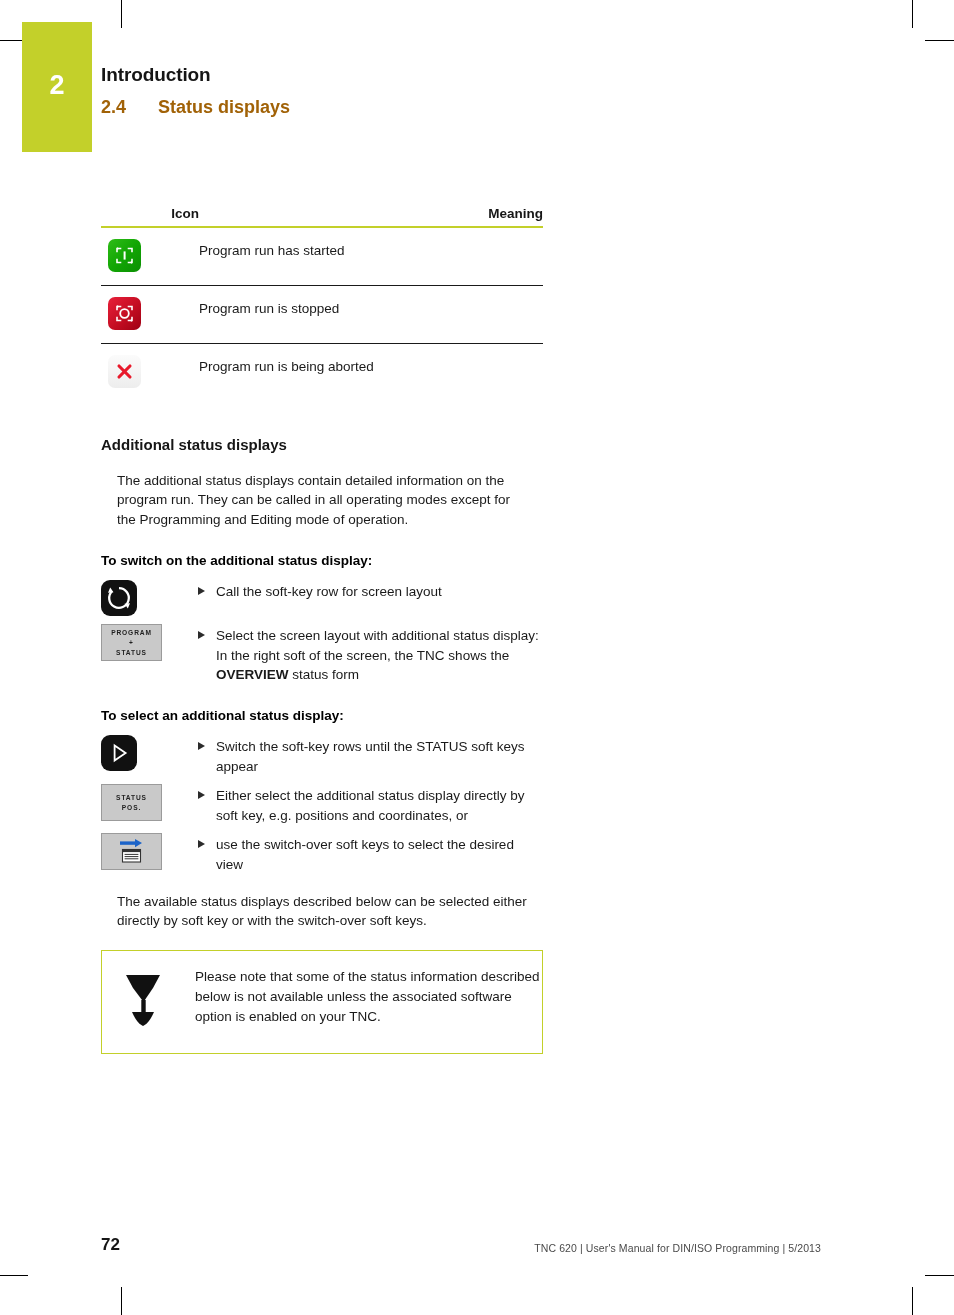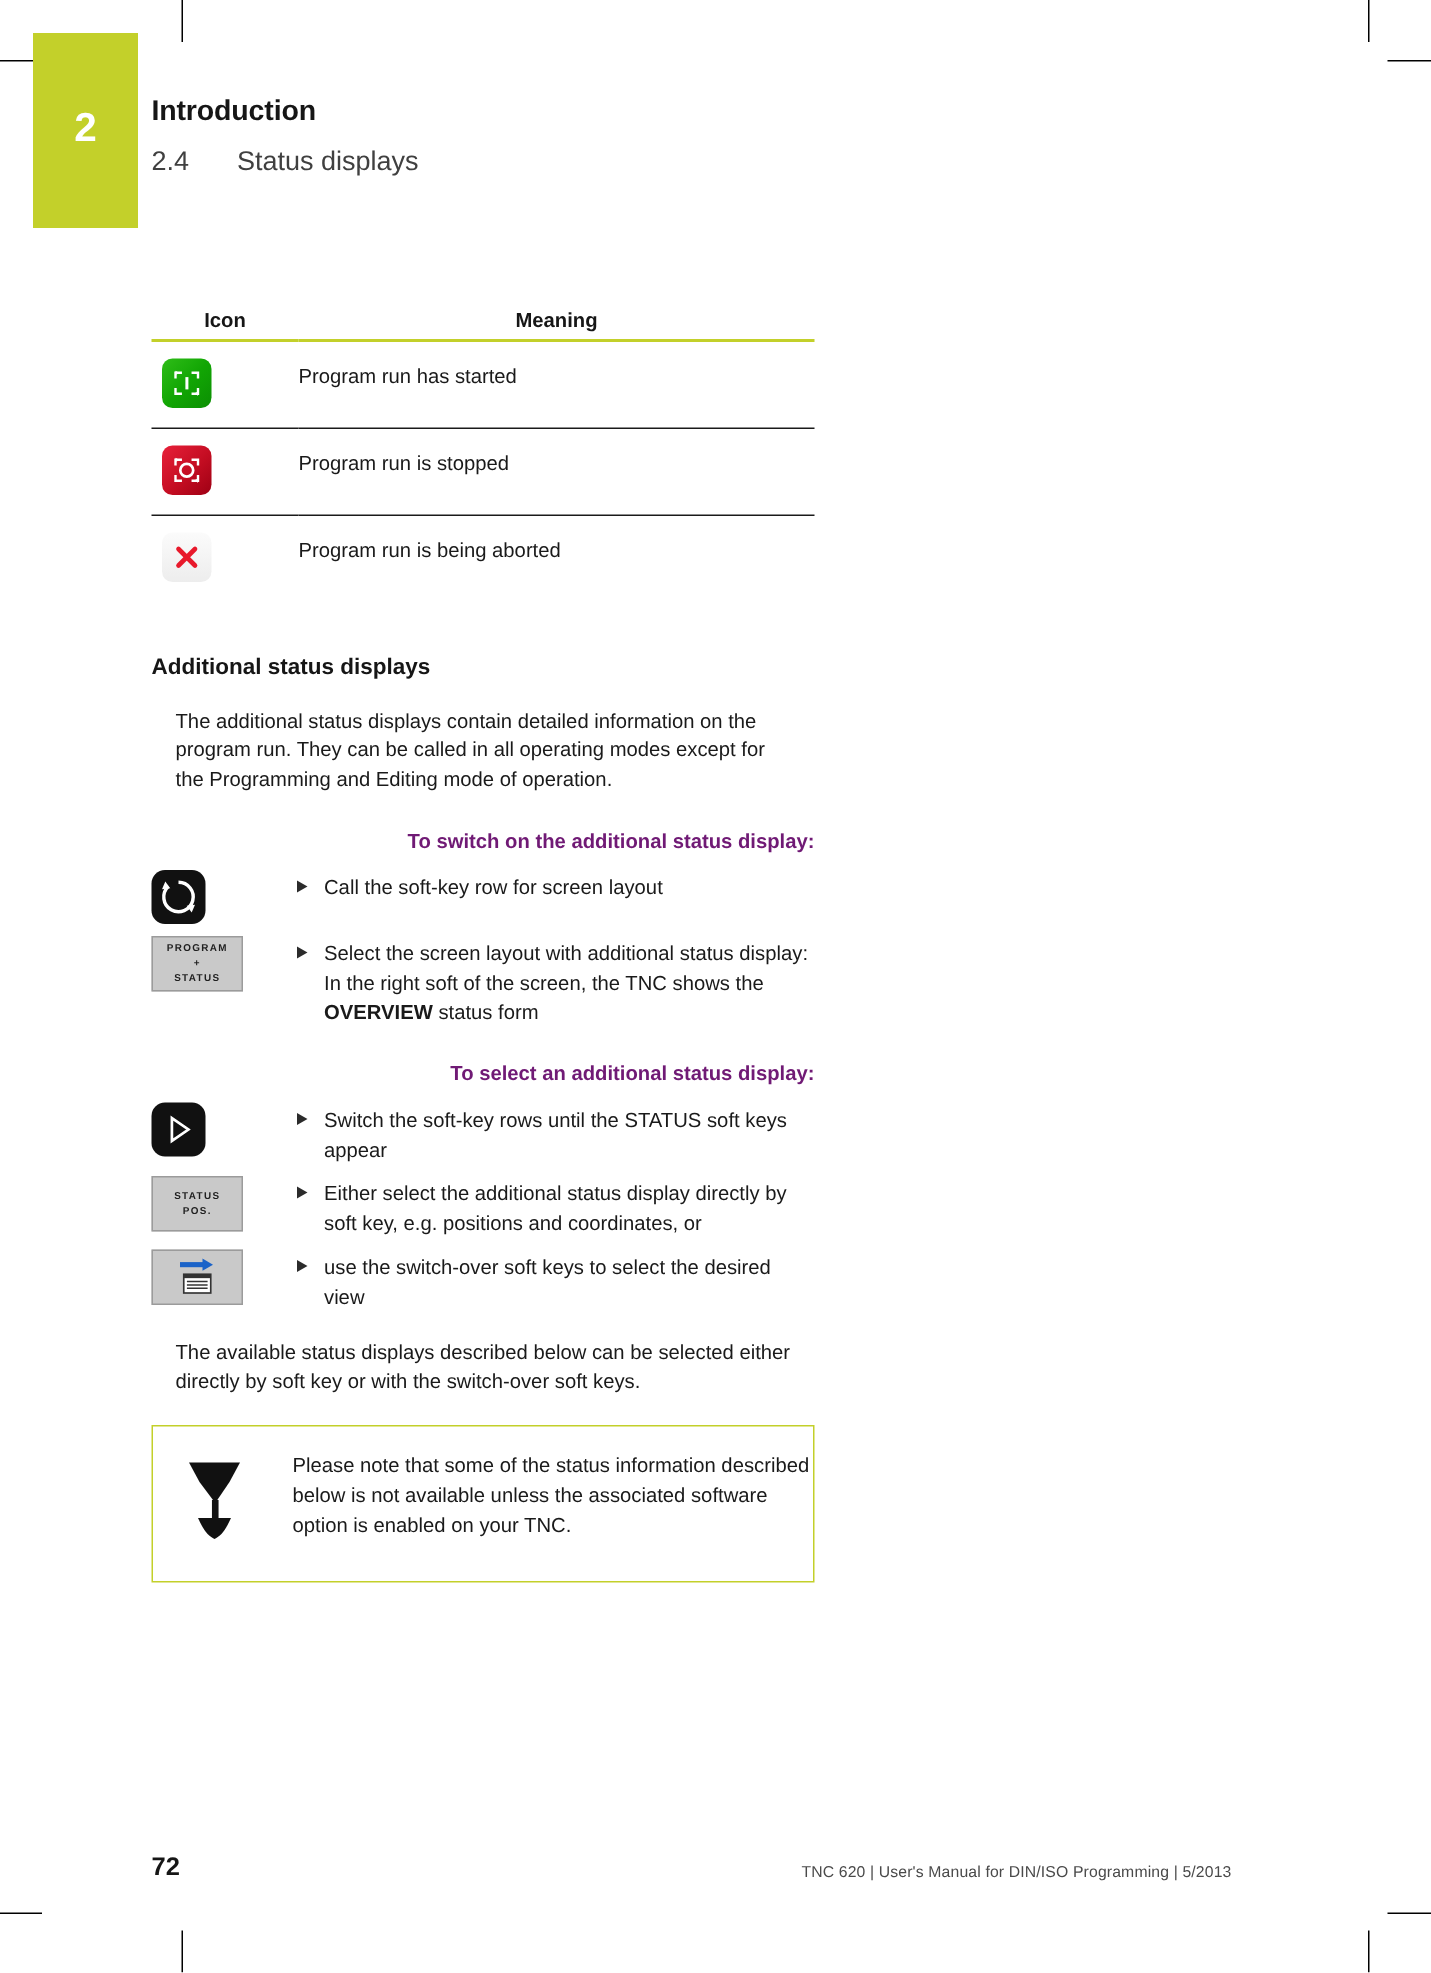--- a/index.html
+++ b/index.html
@@ -50,39 +50,39 @@
   .runhead-chapter {
     font-size: 19px;
     font-weight: bold;
     color: #161616;
     line-height: 1.35;
     letter-spacing: -0.1px;
   }
   .runhead-section {
     margin-top: 8px;
     font-size: 18px;
-    font-weight: normal;
-    color: #404040;
+    font-weight: bold;
+    color: #a16207;
     line-height: 1.3;
     display: flex;
   }
   .runhead-secnum { width: 57px; flex: none; }
 
   
   .content {
     position: absolute;
     left: 101px;
     top: 206px;
     width: 442px;
   }
 
   
   .icon-table { width: 442px; border-collapse: collapse; }
   .icon-table th {
-    text-align: center;
+    text-align: right;
     font-size: 13.5px;
     font-weight: bold;
     color: #161616;
     padding: 0 0 5px 0;
     border-bottom: 2.5px solid #c3d02a;
     vertical-align: bottom;
   }
   .icon-table th.col-icon { width: 98px; }
   .icon-table td {
     border-bottom: 1px solid #1a1a1a;
@@ -114,24 +114,23 @@
   .h-sub {
     font-size: 15px;
     font-weight: bold;
     color: #161616;
     margin: 34px 0 9px 0;
     line-height: 1.3;
   }
   .h-proc {
     font-size: 13.5px;
     font-weight: bold;
-    color: #701a75;
+    color: #000000;
     margin: 22px 0 9px 0;
     line-height: 1.35;
-    text-align: right;
   }
   p.body {
     font-size: 13.5px;
     color: #1a1a1a;
     line-height: 1.47;
     margin: 16px;
   }
 
   
   .proc-row {

